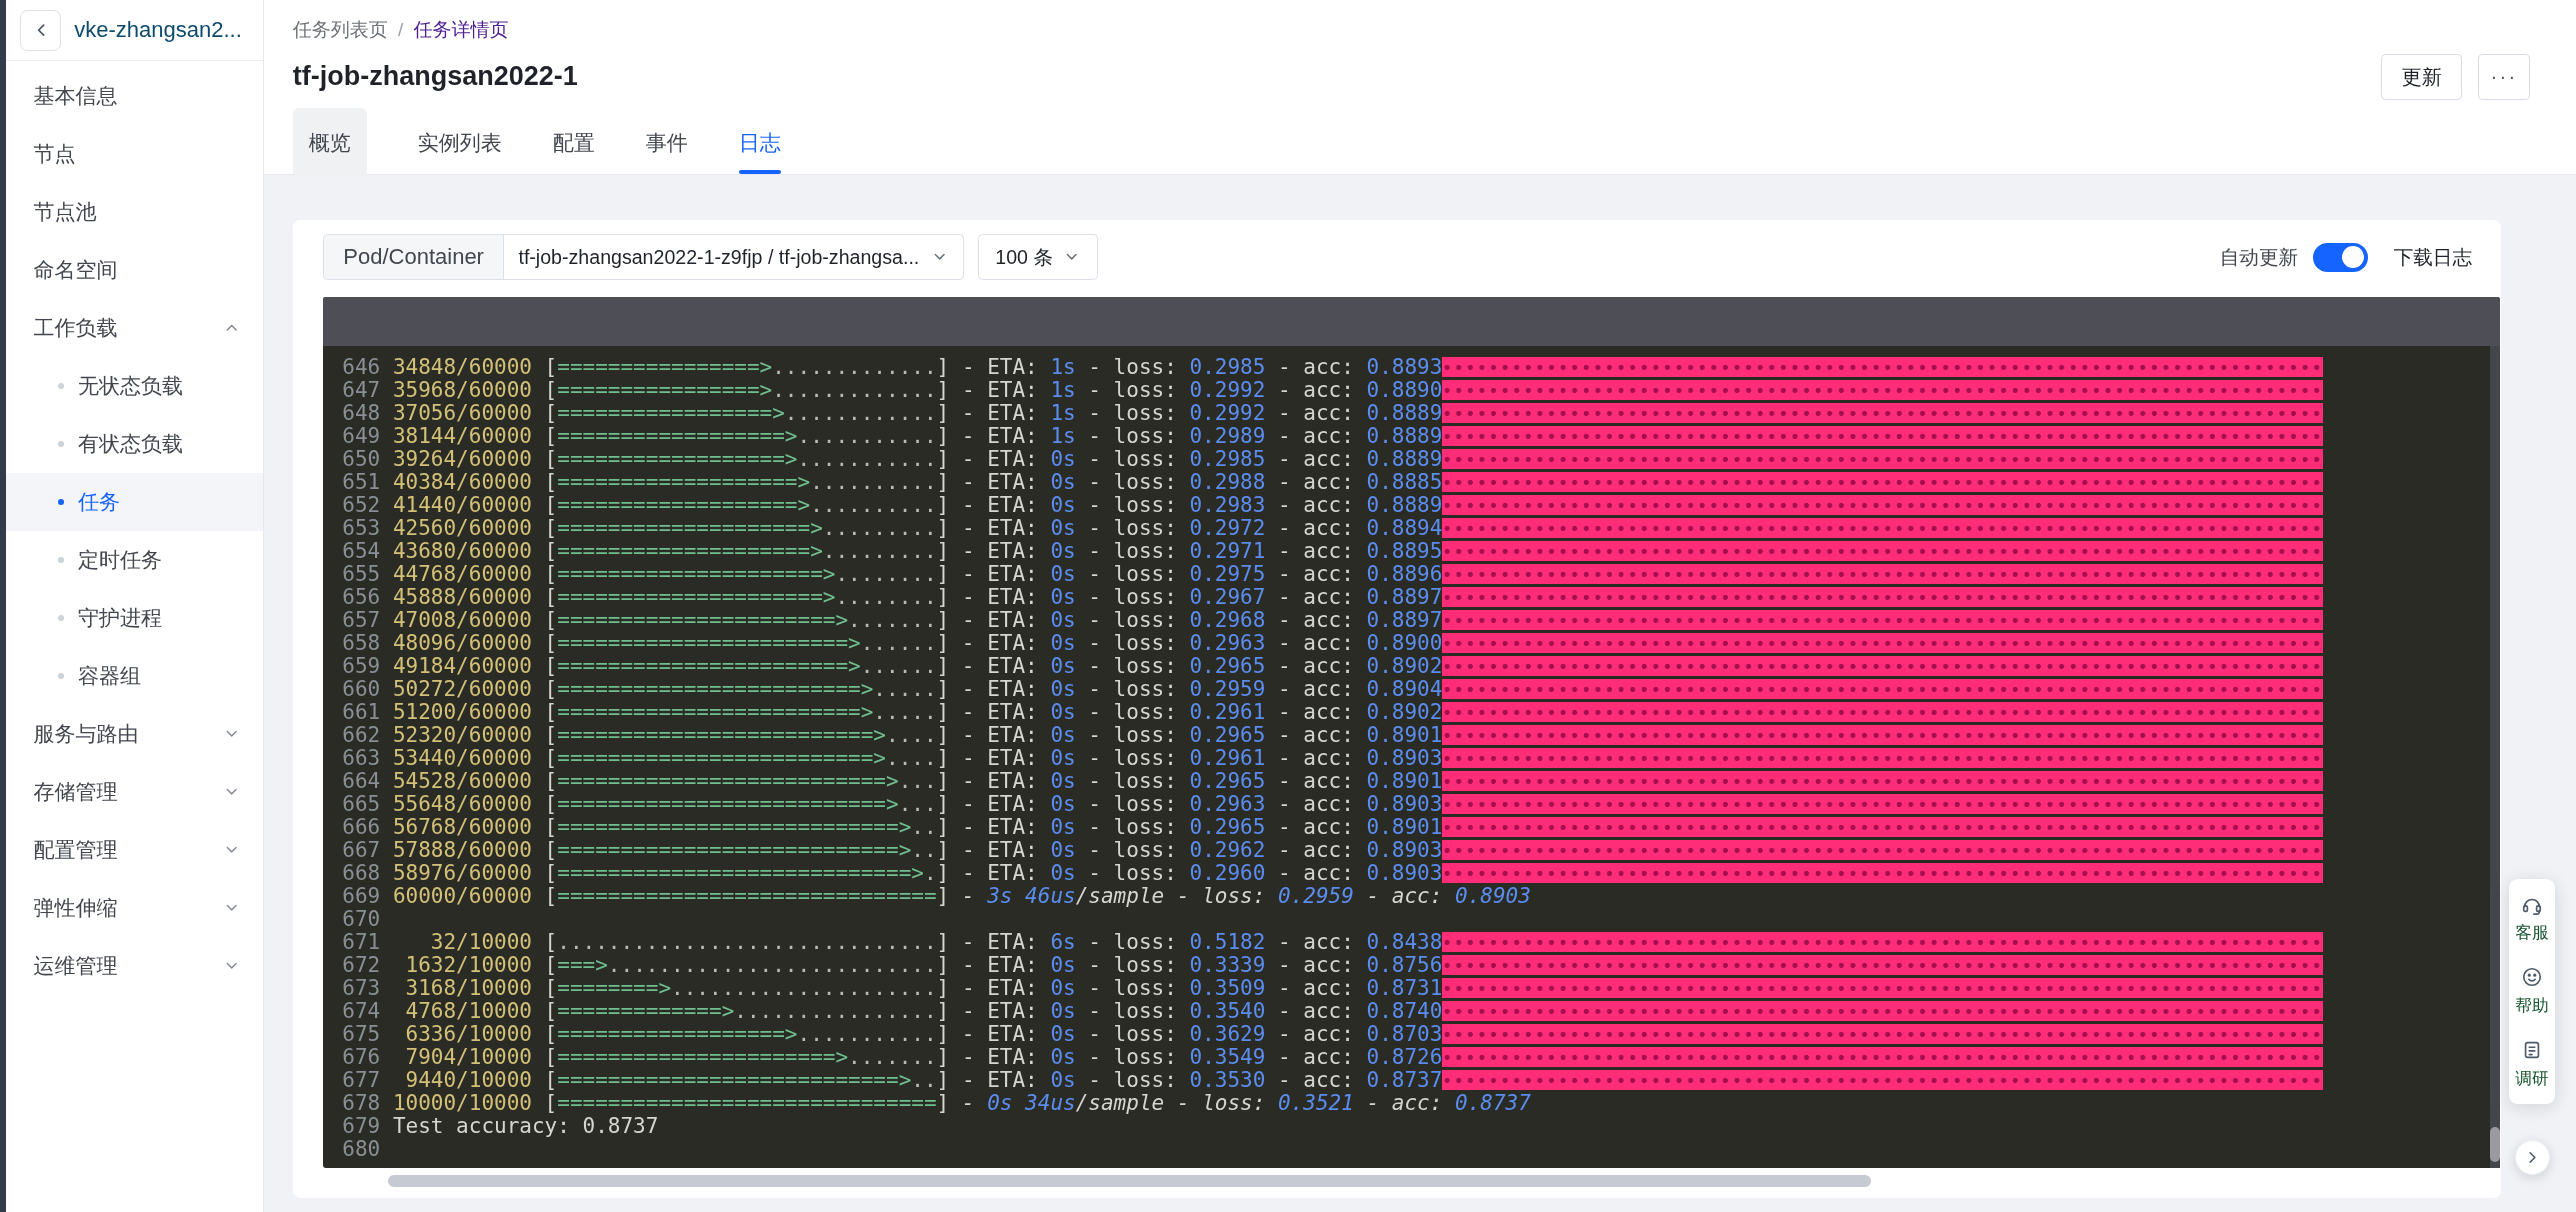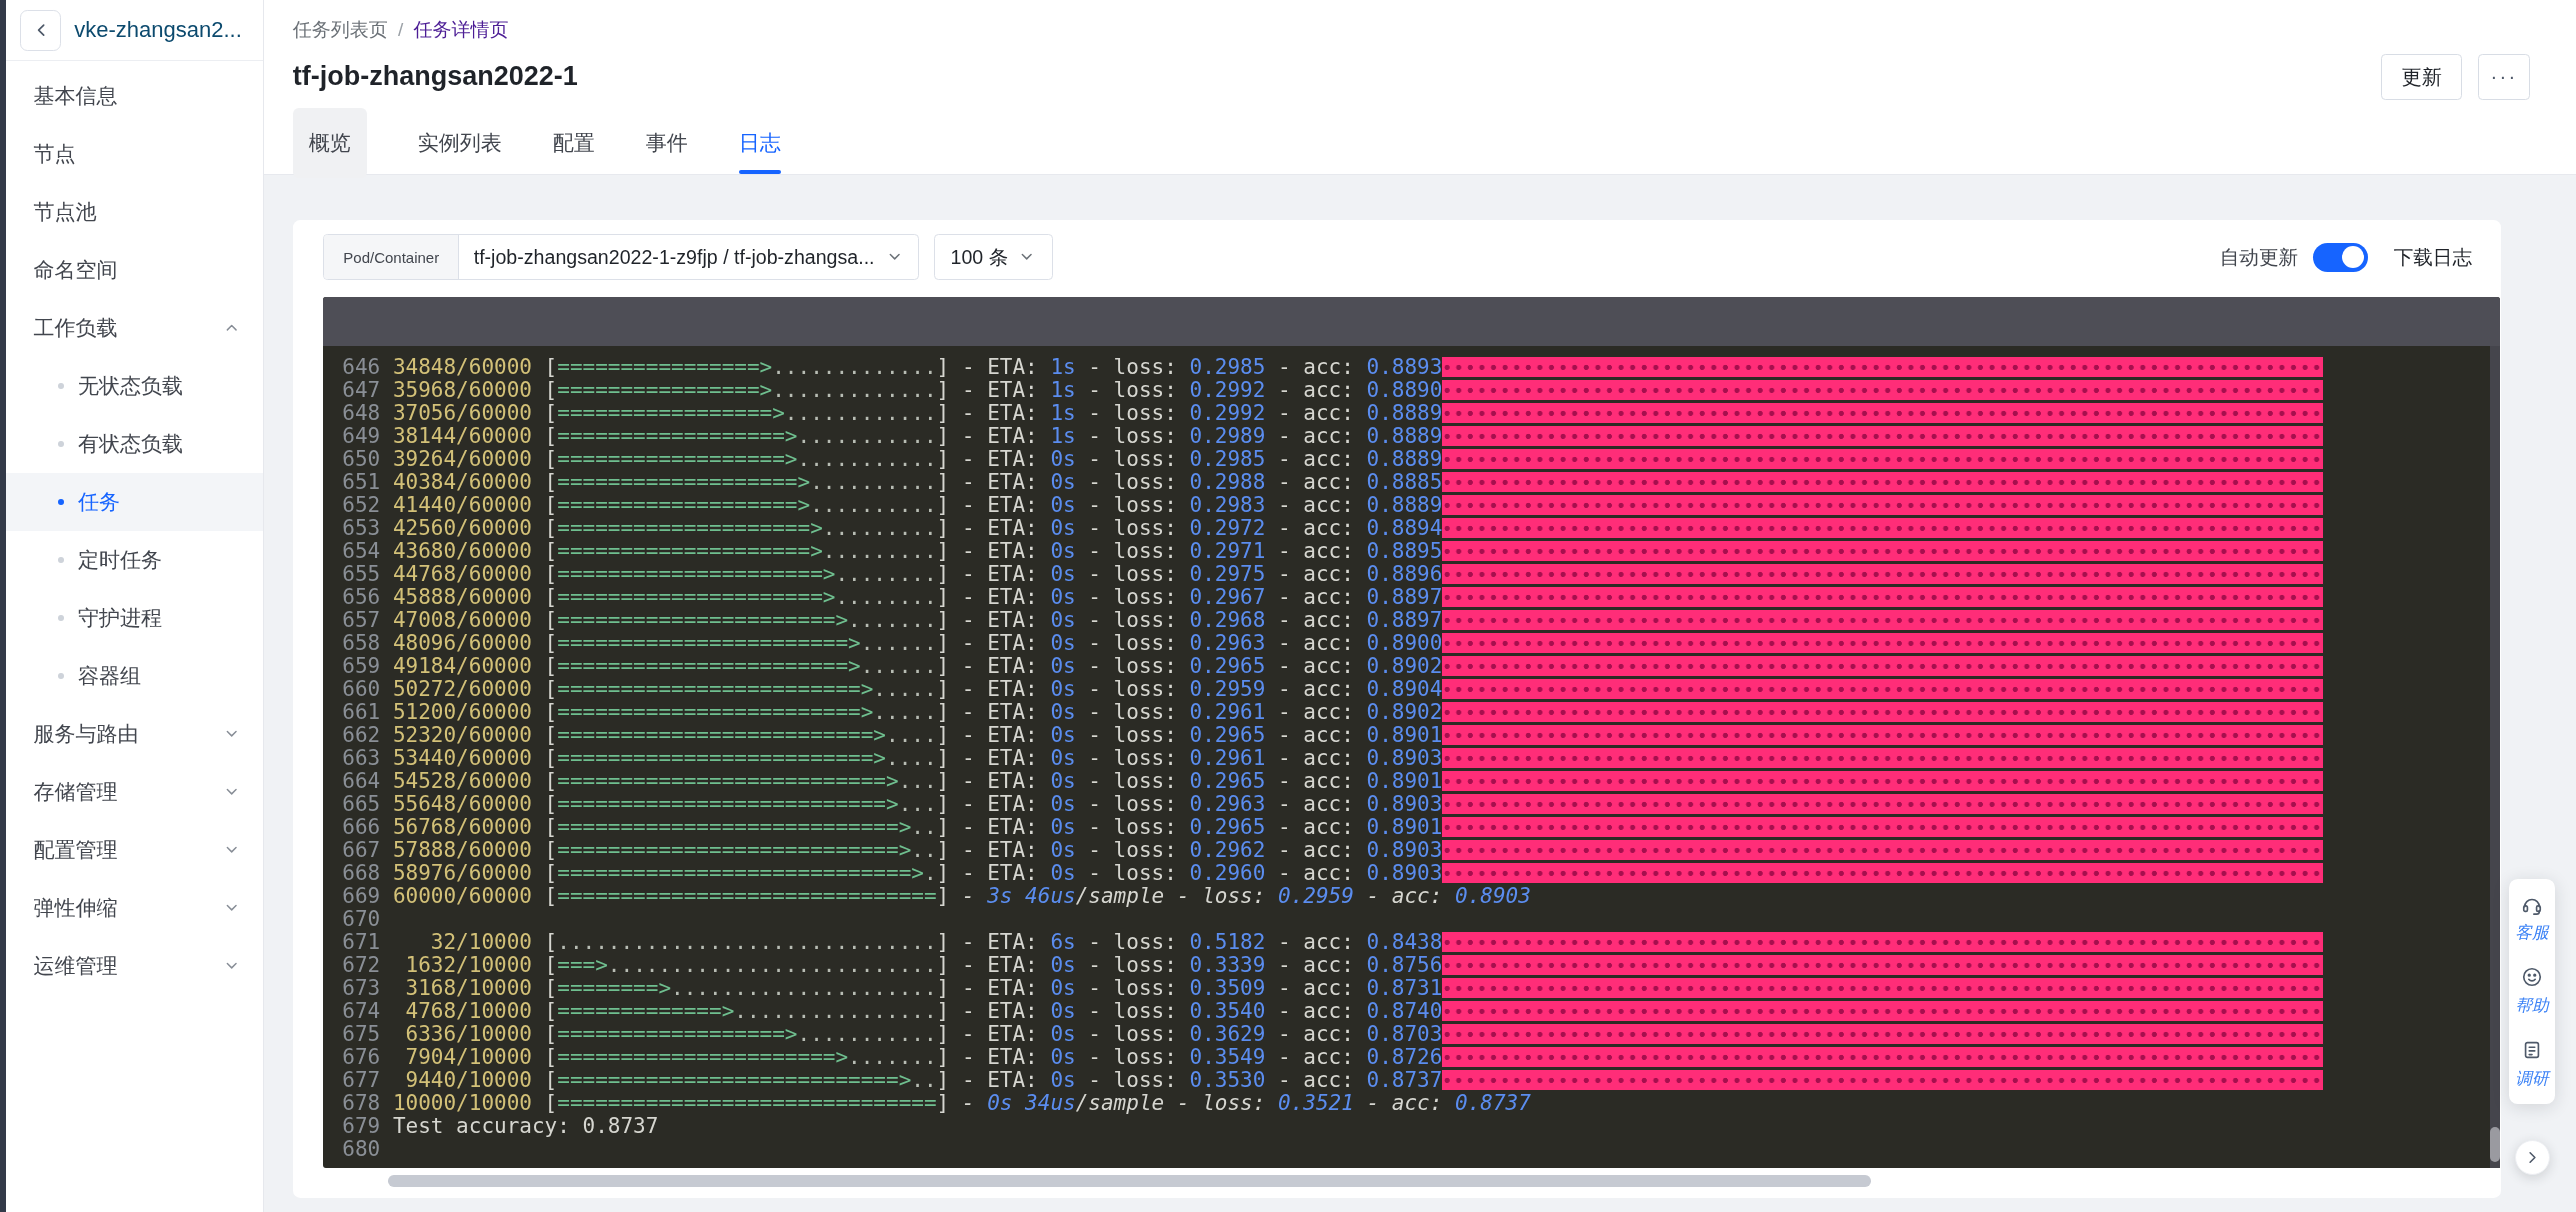--- a/index.html
+++ b/index.html
@@ -49,21 +49,21 @@
   .tab.pill .tab-label { background:#f0f1f3; border-radius:5.8px; padding:21px 16px; }
   .tab.active { color:#1664ff; font-weight:500; }
   .tab.active::after { content:""; position:absolute; left:0; right:0; bottom:0; height:4.4px; background:#1664ff; border-radius:2.2px; }
 
   .content { flex:1; padding:45px 75px 0 29px; }
   .card { background:#fff; border-radius:7.3px; height:978px; padding:13px 0 0 30.5px; position:relative; }
 
   
   .controls { display:flex; align-items:center; height:48px; padding-right:29px; }
   .pod-group { display:flex; align-items:stretch; height:46px; border:0.7px solid #dce0e8; border-radius:4.4px; overflow:hidden; background:#fff; }
-  .pod-label { background:#f5f6f8; padding:0 19px; display:flex; align-items:center; font-size:15px; color:#42464e; border-right:0.7px solid #dce0e8; white-space:nowrap; }
+  .pod-label { background:#f5f6f8; padding:0 19px; display:flex; align-items:center; font-size:22px; color:#42464e; border-right:0.7px solid #dce0e8; white-space:nowrap; }
   .pod-value { padding:0 14.5px; display:flex; align-items:center; gap:11.6px; font-size:19.6px; color:#1f2329; cursor:pointer; white-space:nowrap; }
   .select-chev { color:#6b7177; display:flex; }
   .count-select { margin-left:14.5px; height:46px; border:0.7px solid #dce0e8; border-radius:4.4px; display:flex; align-items:center; gap:10.2px;
                   padding:0 16px; font-size:19.6px; color:#1f2329; cursor:pointer; background:#fff; white-space:nowrap; }
   .spacer { flex:1; }
   .auto-label { font-size:19.6px; color:#42464e; margin-right:14.5px; white-space:nowrap; }
   .toggle { width:55px; height:29px; border-radius:14.5px; background:#1664ff; position:relative; cursor:pointer; flex:none; }
   .toggle .knob { position:absolute; right:3.6px; top:3.6px; width:22px; height:22px; border-radius:50%; background:#fff; }
   .download { font-size:19.6px; color:#1f2329; margin-left:26px; cursor:pointer; white-space:nowrap; }
 
@@ -86,21 +86,21 @@
   .v-track { position:absolute; top:0; right:0; width:10.2px; height:100%; background:#45454c; }
   .v-thumb { position:absolute; right:0; bottom:5.8px; width:10.2px; height:35px; background:#9a9aa0; border-radius:5.1px; cursor:pointer; }
 
   .h-scroll { height:19px; margin-top:4.4px; width:2177px; position:relative; }
   .h-thumb { position:absolute; left:65px; top:2.9px; width:1483px; height:11.6px; background:#c6cad2; border-radius:5.8px; cursor:pointer; }
 
   
   .float-bar { position:absolute; right:21px; top:879px; width:46px; background:#fff; border-radius:8.7px;
                box-shadow:0 2.9px 17.4px rgba(31,35,41,.14); padding:14.5px 0; display:flex; flex-direction:column; align-items:center; gap:22px; }
   .float-item { display:flex; flex-direction:column; align-items:center; gap:5.8px; cursor:pointer; color:#4e5969; }
-  .fl-label { font-size:16.7px; color:#3b82f6;font-style:italic; }
+  .fl-label { font-size:16.7px; color:#14532d; }
   .collapse-btn { position:absolute; right:26px; top:1140px; width:35px; height:35px; border-radius:50%;
                   background:#fff; border:0.7px solid #eceef2; box-shadow:0 2.9px 11.6px rgba(31,35,41,.16);
                   display:flex; align-items:center; justify-content:center; color:#4e5969; cursor:pointer; padding:0; }
 </style>
 </head>
 <body>
 
 <div class="app">
   <div class="edge-strip"></div>
 

